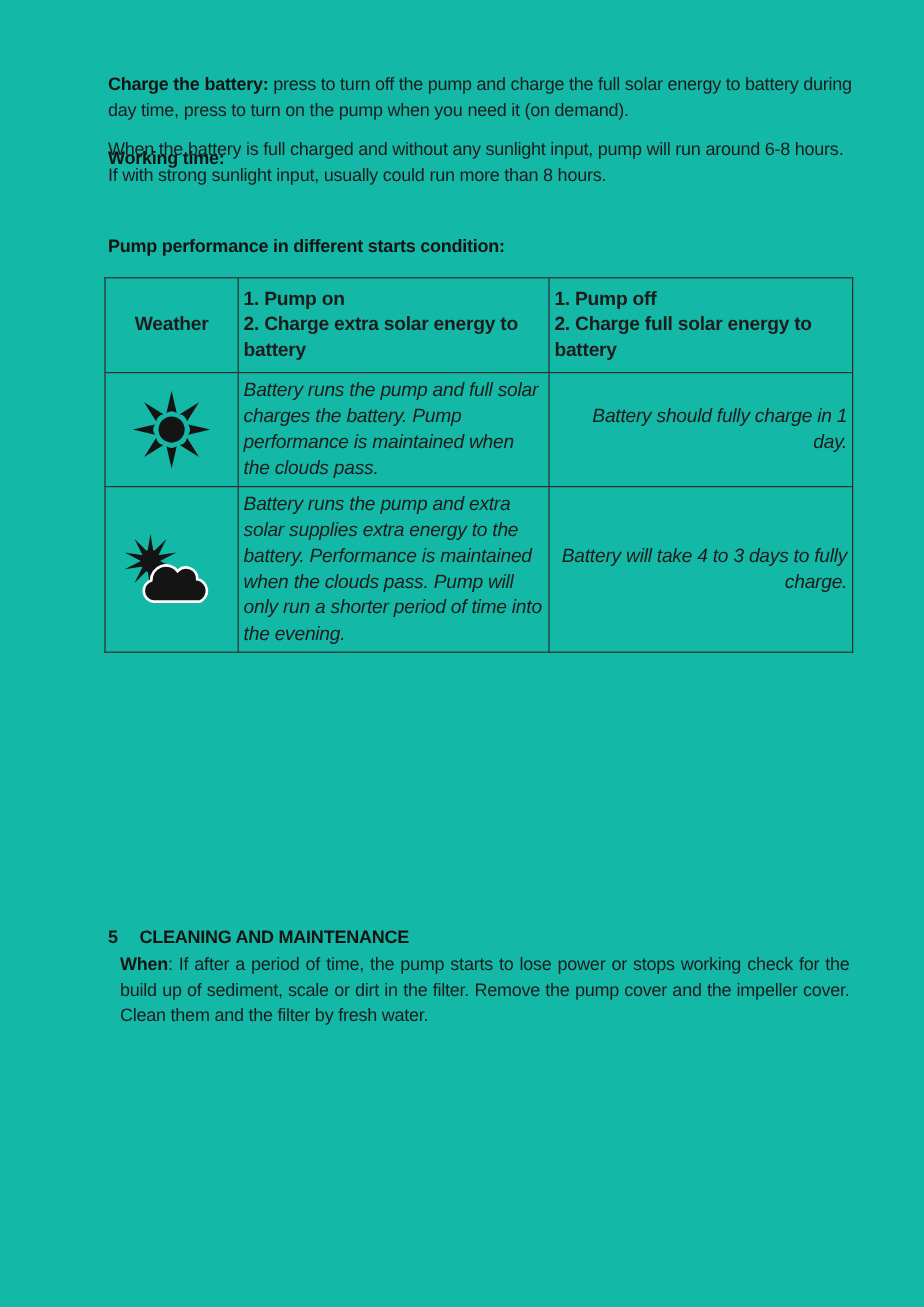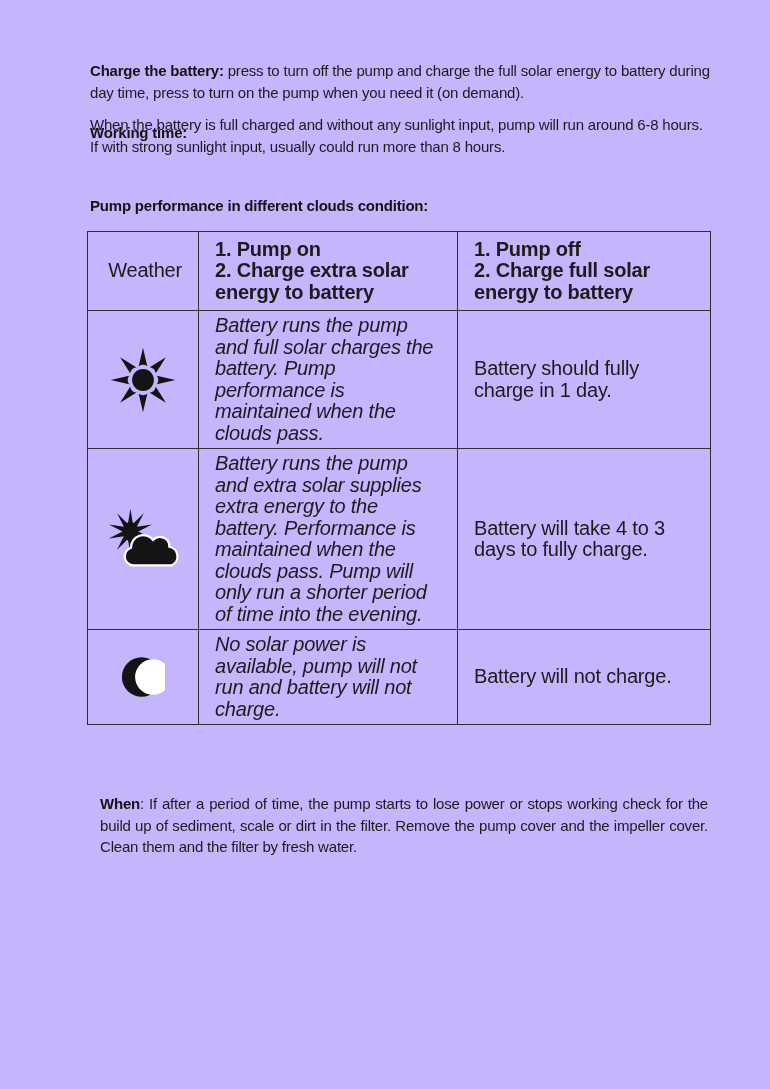--- a/index.html
+++ b/index.html
@@ -1,70 +1,70 @@
 <!DOCTYPE html>
 <html><head>
 <meta charset="utf-8">
 <style>
   html,body{margin:0;padding:0;background:#ffffff;}
   .page{
     position:relative;
     width:770px;height:1089px;
-    background:#c4b5fd;
+    background:#14b8a6;
     font-family:"Liberation Sans", sans-serif;
     color:#1c1c1c;
     font-size:15px;
     letter-spacing:-0.2px;
     line-height:21.5px;
     overflow:hidden;
   }
   .abs{position:absolute;}
   .b{font-weight:700;color:#141414;}
   #intro{left:90px;top:45px;width:622px;}
   #working-heading{left:90px;top:110px;margin-top:12px;}
   #working-body{left:90px;top:114px;width:622px;}
   #perf-heading{left:90px;top:195px;}
   table.weather{
     position:absolute;left:87px;top:231px;width:623px;
     border-collapse:collapse;table-layout:fixed;
   }
   table.weather th, table.weather td{
     border:1.6px solid #2e2e2e;
-    padding:4px 16px;
-    font-size:20px;
+    padding:4px 4px;
+    font-size:16px;
     line-height:21.5px;
     letter-spacing:-0.2px;
     vertical-align:middle;
   }
   tr.hdr{height:79px;}
   tr.r0{height:93px;}
   tr.r1{height:129px;}
   tr.r2{height:104px;}
   tr.r3{height:88px;}
-  th.weather-h{text-align:right;font-weight:400;}
+  th.weather-h{text-align:center;font-weight:700;}
   th.cond-h{text-align:left;font-weight:700;white-space:pre-line;}
   td.icon-cell{text-align:center;vertical-align:middle;padding:2px;}
   td.perf-cell{vertical-align:middle;text-align:left;font-style:italic;}
-  td.charge-cell{vertical-align:middle;text-align:left;}
+  td.charge-cell{vertical-align:middle;text-align:right;font-style:italic;}
   #maint-heading{left:90px;top:771px;font-weight:700;color:#141414;}
   #maint-heading .num{display:inline-block;margin-right:18px;}
   #maint-body{left:100px;top:793px;width:608px;text-align:justify;}
   .icon-svg{display:inline-block;vertical-align:middle;}
 </style>
 </head>
 <body>
 
 <div class="page">
 
   <p class="abs" id="intro"><span class="b">Charge the battery:</span><span> press to turn off the pump and charge the full solar energy to battery during day time, press to turn on the pump when you need it (on demand).</span></p>
 
   <div class="abs b" id="working-heading">Working time:</div>
   <p class="abs" id="working-body" style="margin:0">When the battery is full charged and without any sunlight input, pump will run around 6-8 hours. If with strong sunlight input, usually could run more than 8 hours.</p>
 
-  <div class="abs b" id="perf-heading">Pump performance in different clouds condition:</div>
+  <div class="abs b" id="perf-heading">Pump performance in different starts condition:</div>
 
   <table class="weather">
     <colgroup>
       <col style="width:111px">
       <col style="width:259px">
       <col style="width:253px">
     </colgroup>
     <tbody>
         <tr class="hdr">
       <th class="weather-h">Weather</th>
@@ -111,29 +111,20 @@
             <path d="M42 4 L46 28 L38 28 Z" transform="rotate(324 42 40)"></path>
           </g>
           <path d="M46 94 a14.5 14.5 0 0 1 -3 -28.2 a19.5 19.5 0 0 1 35 -12.3 a15 15 0 0 1 26 10.8 a15.5 15.5 0 0 1 3 29.7 z" fill="#141414" stroke="#ffffff" stroke-width="3.5"></path>
         </svg>
       </td>
       <td class="perf-cell">Battery runs the pump and extra solar supplies extra energy to the battery. Performance is maintained when the clouds pass. Pump will only run a shorter period of time into the evening.</td>
       <td class="charge-cell">Battery will take 4 to 3 days to fully charge.</td>
     </tr>
 
 
-    <tr class="r3">
-      <td class="icon-cell">
-        <svg class="icon-svg" width="44" height="66" viewBox="0 0 64 100">
-          <circle cx="30" cy="50" r="30" fill="#141414"></circle>
-          <circle cx="47" cy="50" r="27" fill="#ffffff"></circle>
-        </svg>
-      </td>
-      <td class="perf-cell">No solar power is available, pump will not run and battery will not charge.</td>
-      <td class="charge-cell">Battery will not charge.</td>
-    </tr>
   </tbody>
     </table>
 
+  <div class="abs" id="maint-heading"><span class="num">5</span><span>CLEANING AND MAINTENANCE</span></div>
 
   <p class="abs" id="maint-body" style="margin:0"><span class="b">When</span><span>: If after a period of time, the pump starts to lose power or stops working check for the build up of sediment, scale or dirt in the filter. Remove the pump cover and the impeller cover. Clean them and the filter by fresh water.</span></p>
 
 </div>
 
 </body></html>

